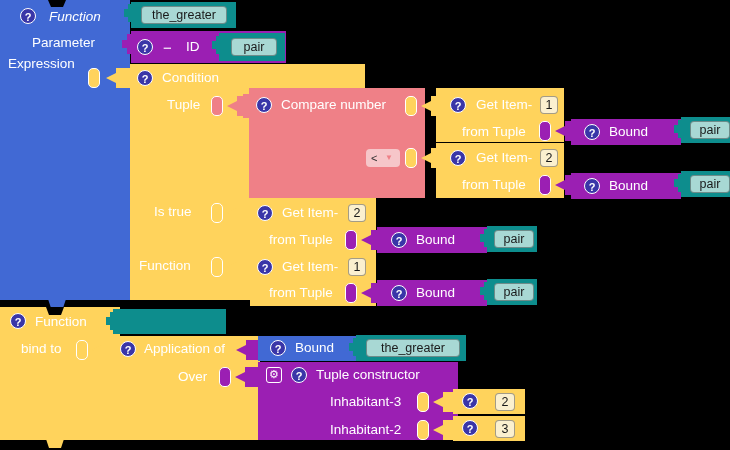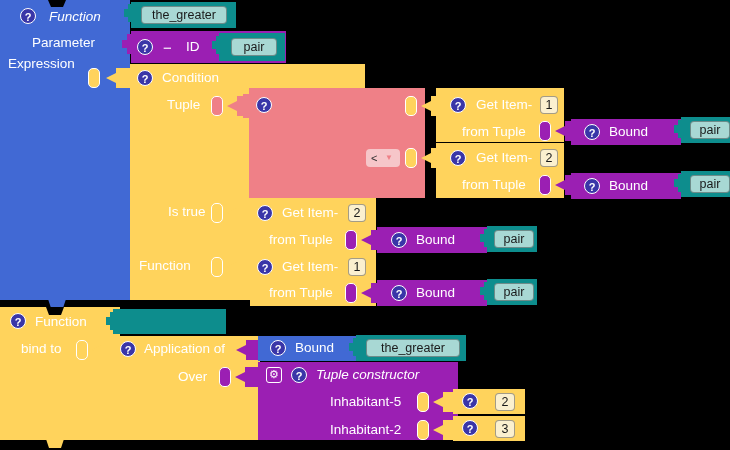--- a/index.html
+++ b/index.html
@@ -106,34 +106,35 @@
   <div class="blk yellow" style="left:250px;top:64px;width:115px;height:24px;"></div>
   <span class="qm" style="left:137px;top:70px;">?</span>
   <span class="lbl" style="left:162px;top:71px;">Condition</span>
 
   <span class="lbl" style="left:167px;top:98px;">Tuple</span>
   <span class="sock sock-salmon" style="left:211px;top:96px;width:12px;height:20px;"></span>
   <svg style="position:absolute;left:227px;top:94px;width:24px;height:24px;">
     <path d="M24,2 L24,22 L10,22 L10,17 L0,12 L10,7 L10,2 Z" fill="#ef8087"></path>
   </svg>
 
-  <span class="lbl" style="left:168px;top:205px;">Is true</span>
+  <span class="lbl" style="left:154px;top:205px;">Is true</span>
   <span class="sock sock-white" style="left:211px;top:203px;width:12px;height:20px;"></span>
   <svg style="position:absolute;left:227px;top:201px;width:24px;height:24px;">
     <path d="M24,2 L24,22 L10,22 L10,17 L0,12 L10,7 L10,2 Z" fill="#ffd35c"></path>
   </svg>
 
   <span class="lbl" style="left:139px;top:259px;">Function</span>
   <span class="sock sock-white" style="left:211px;top:257px;width:12px;height:20px;"></span>
   <svg style="position:absolute;left:227px;top:255px;width:24px;height:24px;">
     <path d="M24,2 L24,22 L10,22 L10,17 L0,12 L10,7 L10,2 Z" fill="#ffd35c"></path>
   </svg>
 
   <div class="blk salmon" style="left:249px;top:88px;width:176px;height:110px;"></div>
   <span class="qm" style="left:256px;top:97px;">?</span>
+  <span class="lbl" style="left:281px;top:98px;">Compare number</span>
   <span class="sock sock-yellow" style="left:405px;top:96px;width:12px;height:20px;"></span>
   <svg style="position:absolute;left:421px;top:94px;width:24px;height:24px;">
     <path d="M24,2 L24,22 L10,22 L10,17 L0,12 L10,7 L10,2 Z" fill="#ffd35c"></path>
   </svg>
 
   <div class="field drop" style="left:366px;top:149px;width:34px;height:18px;border:none;">
     <span class="lbl dark" style="left:5px;top:4px;font-size:11px;">&lt;</span>
     <span class="lbl dark" style="left:19px;top:5px;font-size:8px;color:#ef8087;">▼</span>
   </div>
   <span class="sock sock-yellow" style="left:405px;top:148px;width:12px;height:20px;"></span>
@@ -254,23 +255,23 @@
   <span class="lbl" style="left:295px;top:341px;">Bound</span>
   <div class="blk teal" style="left:356px;top:335px;width:110px;height:26px;"></div>
   <svg style="position:absolute;left:349px;top:338px;width:10px;height:18px;">
     <path d="M10,0 L10,18 L4,18 L4,13 L0,13 L0,5 L4,5 L4,0 Z" fill="#0d8d8d"></path>
   </svg>
   <span class="field teal-f" style="left:366px;top:339px;width:94px;height:18px;line-height:17px;">the_greater</span>
 
   <div class="blk purple" style="left:258px;top:362px;width:200px;height:78px;"></div>
   <span class="gear" style="left:266px;top:367px;">⚙</span>
   <span class="qm" style="left:291px;top:367px;">?</span>
-  <span class="lbl" style="left:316px;top:368px;font-style:italic;">Tuple constructor</span>
-
-  <span class="lbl" style="left:330px;top:395px;">Inhabitant-5</span>
+  <span class="lbl" style="left:316px;top:368px;">Tuple constructor</span>
+
+  <span class="lbl" style="left:330px;top:395px;">Inhabitant-3</span>
   <span class="sock sock-yellow" style="left:417px;top:392px;width:12px;height:20px;"></span>
   <svg style="position:absolute;left:433px;top:390px;width:24px;height:24px;">
     <path d="M24,2 L24,22 L10,22 L10,17 L0,12 L10,7 L10,2 Z" fill="#ffd35c"></path>
   </svg>
   <div class="blk yellow" style="left:453px;top:389px;width:72px;height:25px;"></div>
   <span class="qm" style="left:462px;top:393px;">?</span>
   <span class="field num" style="left:495px;top:393px;width:20px;height:18px;line-height:17px;">2</span>
 
   <span class="lbl" style="left:330px;top:423px;">Inhabitant-2</span>
   <span class="sock sock-yellow" style="left:417px;top:420px;width:12px;height:20px;"></span>

